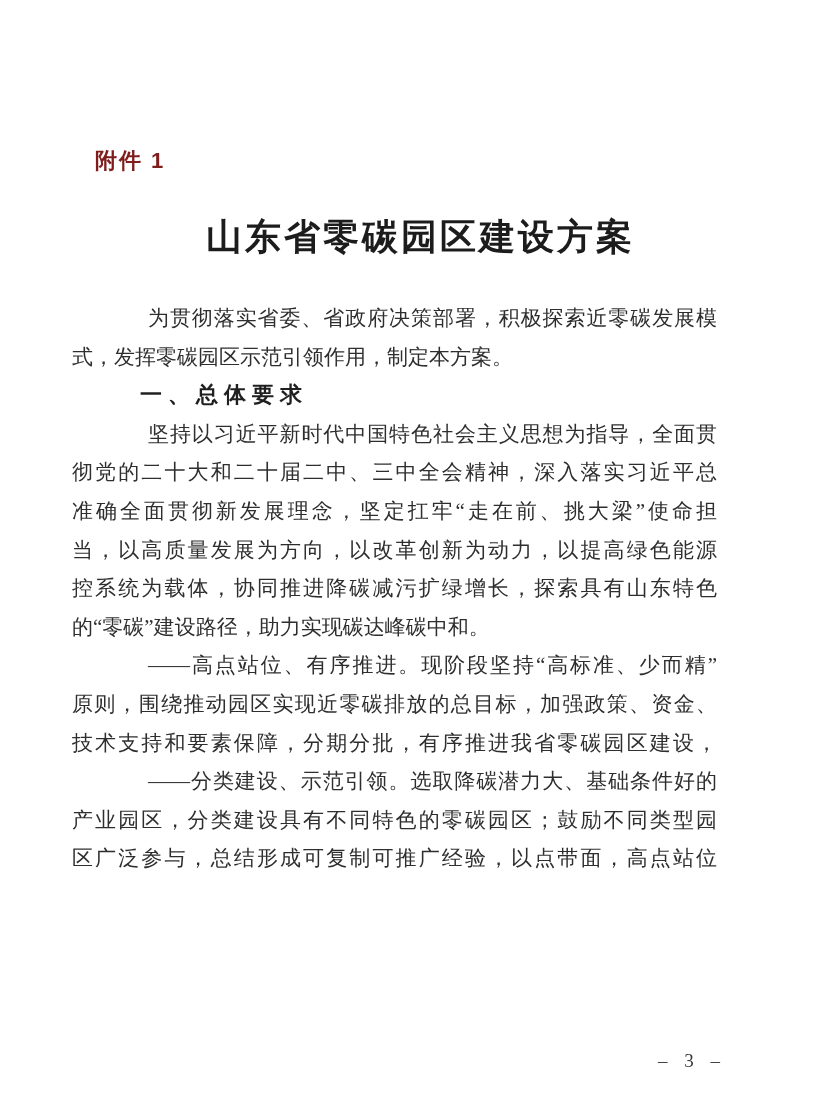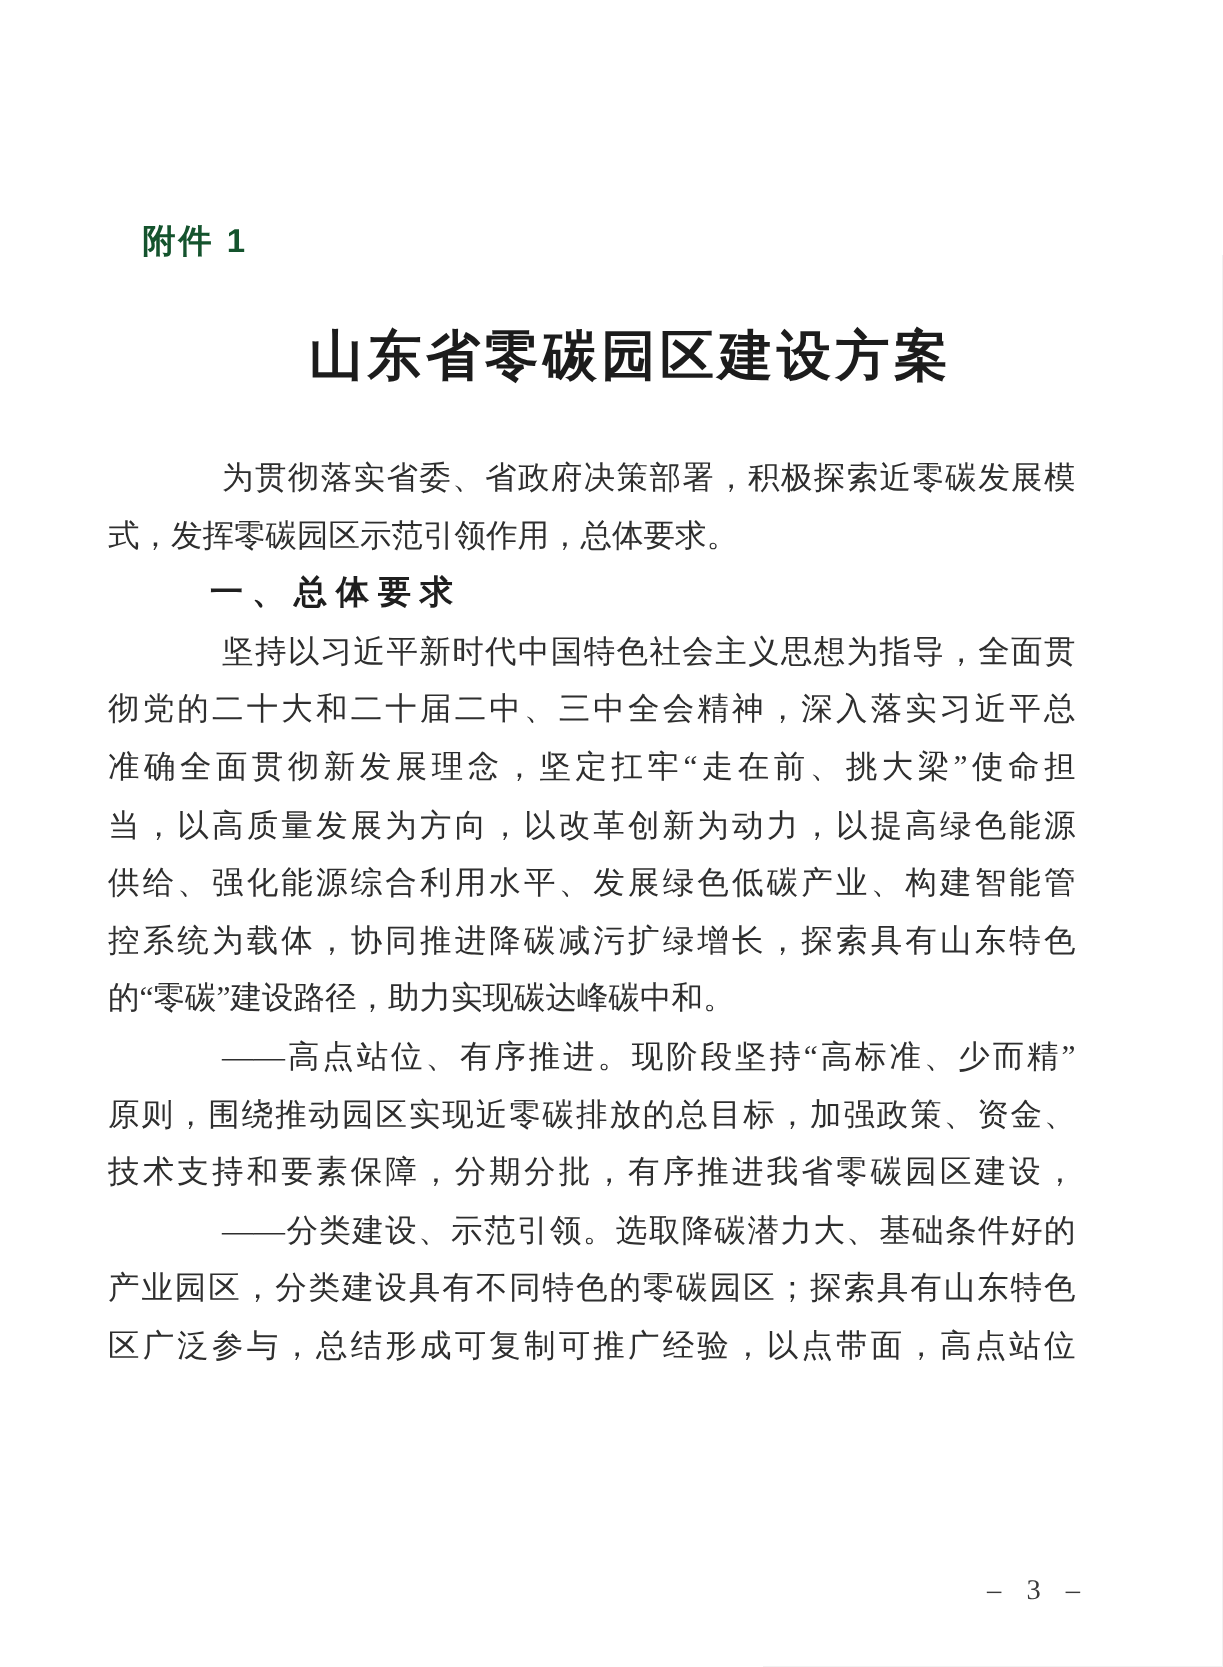--- a/index.html
+++ b/index.html
@@ -18,21 +18,21 @@
     overflow: hidden;
   }
   .attachment-label {
     position: absolute;
     left: 95px;
     top: 146px;
     font-family: "Liberation Sans", sans-serif;
     font-weight: 700;
     font-size: 22px;
     letter-spacing: 2px;
-    color: #14532d;
+    color: #7f1d1d;
   }
   .doc-title {
     position: absolute;
     top: 213px;
     left: 13px;
     width: 100%;
     margin: 0;
     text-align: center;
     font-family: "Liberation Serif", serif;
     font-weight: 700;
@@ -82,31 +82,30 @@
 </head>
 <body>
 
 <div class="page">
   <div class="attachment-label">附件 1</div>
 
   <h1 class="doc-title">山东省零碳园区建设方案</h1>
 
   <div class="doc-body" id="doc-body">
       <div class="doc-line indent fill">为贯彻落实省委、省政府决策部署，积极探索近零碳发展模</div>
-      <div class="doc-line">式，发挥零碳园区示范引领作用，总体要求。</div>
+      <div class="doc-line">式，发挥零碳园区示范引领作用，制定本方案。</div>
       <div class="doc-line heading indent">一、总体要求</div>
       <div class="doc-line indent fill">坚持以习近平新时代中国特色社会主义思想为指导，全面贯</div>
       <div class="doc-line fill">彻党的二十大和二十届二中、三中全会精神，深入落实习近平总</div>
       <div class="doc-line fill">准确全面贯彻新发展理念，坚定扛牢“走在前、挑大梁”使命担</div>
       <div class="doc-line fill">当，以高质量发展为方向，以改革创新为动力，以提高绿色能源</div>
-      <div class="doc-line fill">供给、强化能源综合利用水平、发展绿色低碳产业、构建智能管</div>
       <div class="doc-line fill">控系统为载体，协同推进降碳减污扩绿增长，探索具有山东特色</div>
       <div class="doc-line">的“零碳”建设路径，助力实现碳达峰碳中和。</div>
       <div class="doc-line indent fill">——高点站位、有序推进。现阶段坚持“高标准、少而精”</div>
       <div class="doc-line fill">原则，围绕推动园区实现近零碳排放的总目标，加强政策、资金、</div>
       <div class="doc-line fill">技术支持和要素保障，分期分批，有序推进我省零碳园区建设，</div>
       <div class="doc-line indent fill">——分类建设、示范引领。选取降碳潜力大、基础条件好的</div>
-      <div class="doc-line fill">产业园区，分类建设具有不同特色的零碳园区；探索具有山东特色</div>
+      <div class="doc-line fill">产业园区，分类建设具有不同特色的零碳园区；鼓励不同类型园</div>
       <div class="doc-line fill">区广泛参与，总结形成可复制可推广经验，以点带面，高点站位</div>
     </div>
 
   <div class="page-number">– 3 –</div>
 </div>
 
 </body></html>

